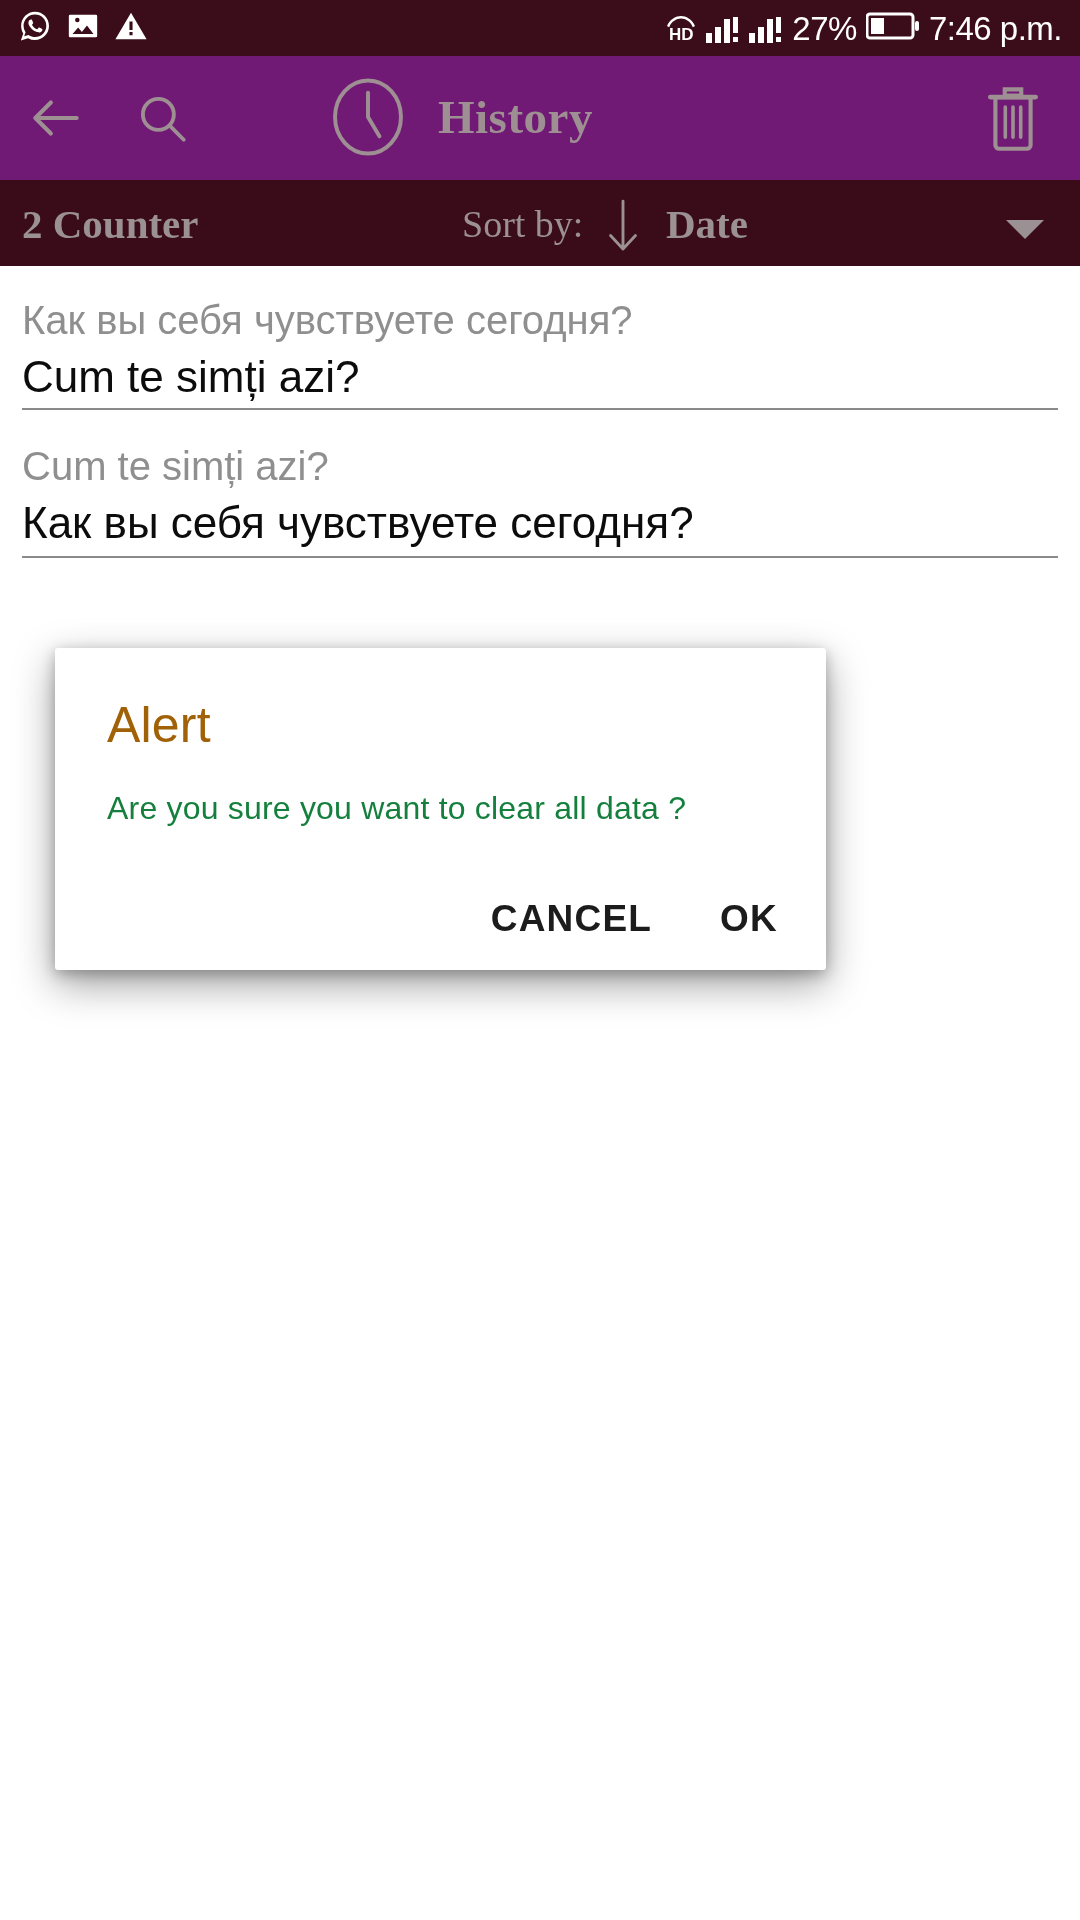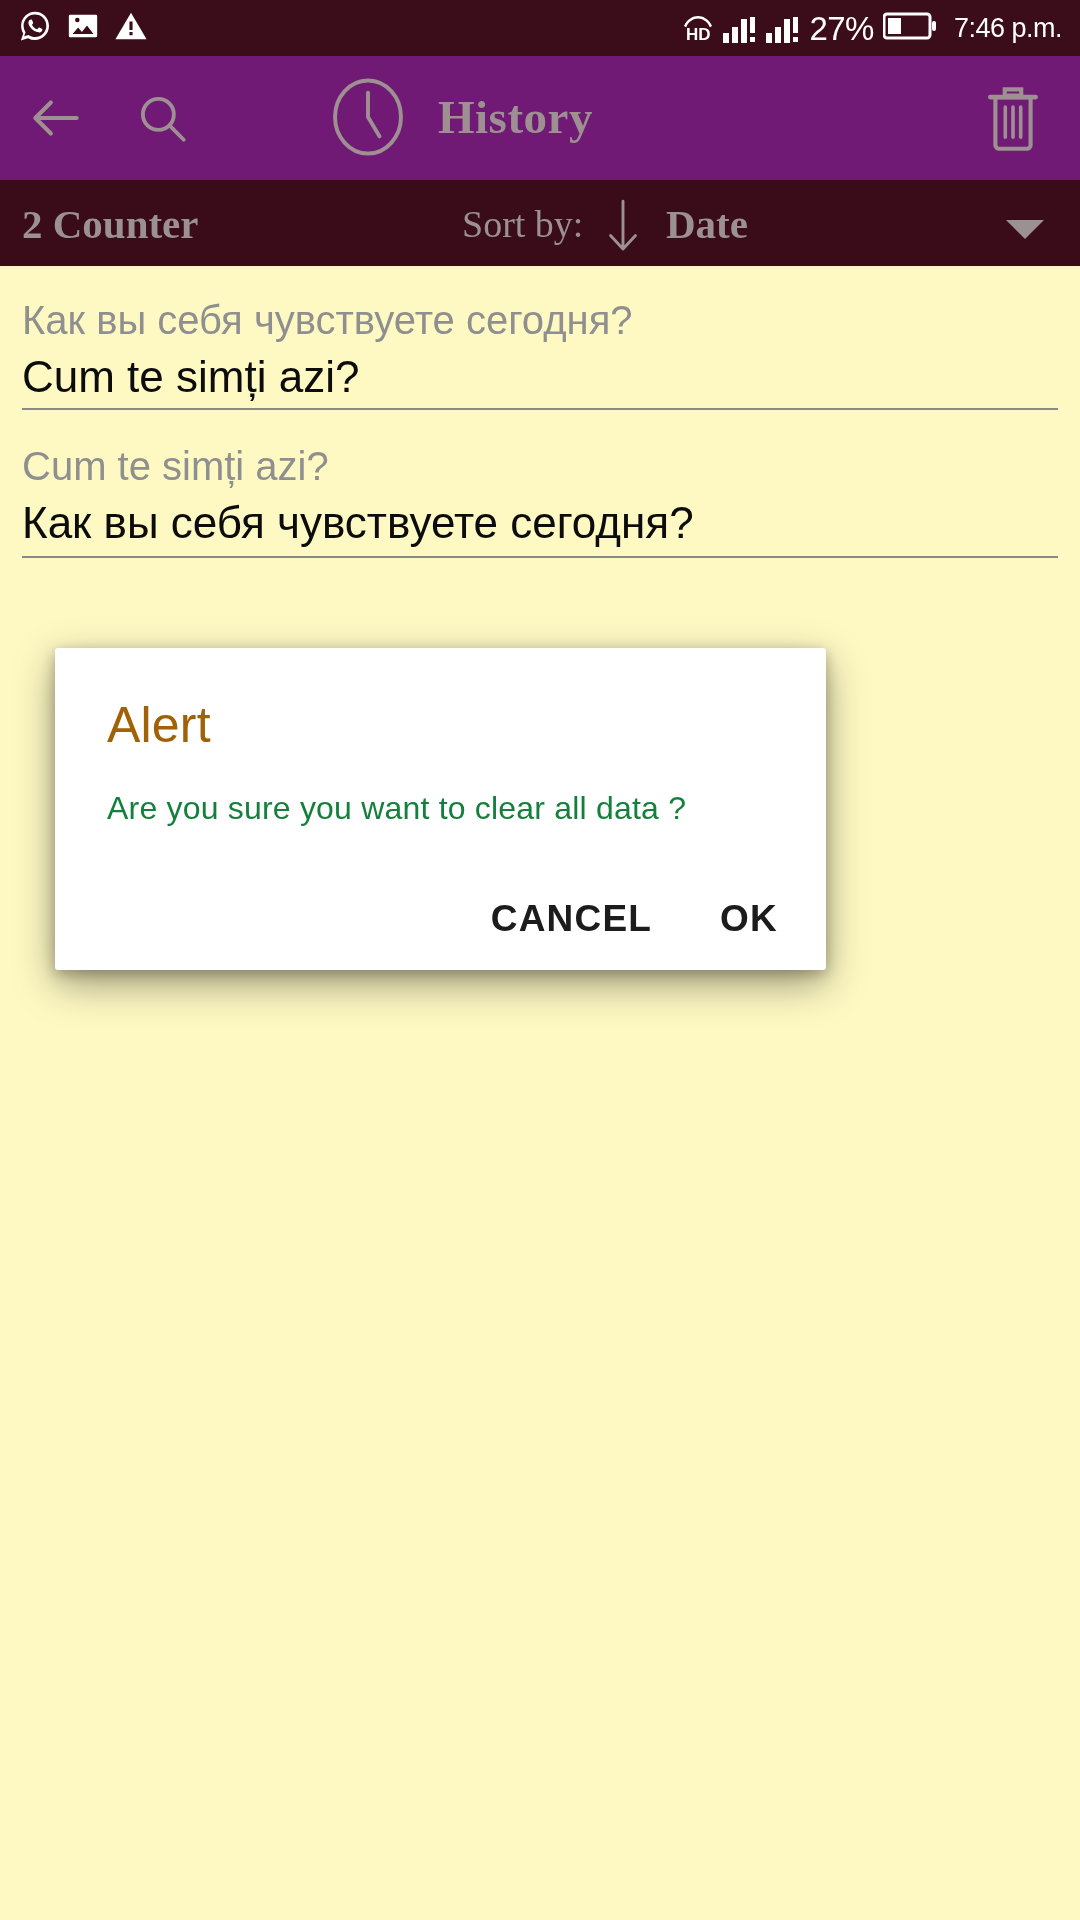--- a/index.html
+++ b/index.html
@@ -16,21 +16,21 @@
     position:absolute; left:0; top:0; width:1080px; height:56px;
     background:#3b0c1a;
     display:flex; align-items:center; justify-content:space-between;
     padding:0 18px;
   }
   .sb-left{ display:flex; align-items:center; gap:14px; }
   .sb-right{ display:flex; align-items:center; gap:9px; }
   .sb-ico{ display:block; }
   .sb-text{ color:#ffffff; font-size:33px; letter-spacing:-0.5px; line-height:1; white-space:nowrap; }
   .sb-text.pct{ font-size:33px; }
-  .sb-text.clock{ font-size:27px; margin-left:8px; }
+  .sb-text.clock{ font-size:33px; margin-left:0; }
   .volte{ display:flex; flex-direction:column; align-items:center; justify-content:center; line-height:1; }
   .volte .hdtxt{ color:#fff; font-size:17px; font-weight:700; letter-spacing:0px; margin-top:-2px;}
   .sigwrap{ display:flex; align-items:flex-end; gap:2px; }
 
   
   .appbar{
     position:absolute; left:0; top:56px; width:1080px; height:124px;
     background:#701a75;
     display:flex; align-items:center;
   }
@@ -66,21 +66,21 @@
     font-family:"Liberation Serif", serif; font-weight:700;
     font-size:41px; color:#9b9195;
   }
   .sortcaret{
     position:absolute; right:36px; top:40px;
     width:0; height:0; border-left:19px solid transparent; border-right:19px solid transparent;
     border-top:19px solid #9b9195;
   }
 
   
-  .listarea{ position:absolute; left:0; top:266px; width:1080px; height:1654px; background:#fef9c3; }
+  .listarea{ position:absolute; left:0; top:266px; width:1080px; height:1654px; background:#ffffff; }
   .hist-item{ position:absolute; left:0; width:1080px; }
   .hist-src{
     position:absolute; left:22px;
     font-size:40px; color:#8f8f8f; white-space:nowrap;
   }
   .hist-dst{
     position:absolute; left:22px;
     font-size:44px; color:#0c0c0c; white-space:nowrap;
   }
   .hist-div{

